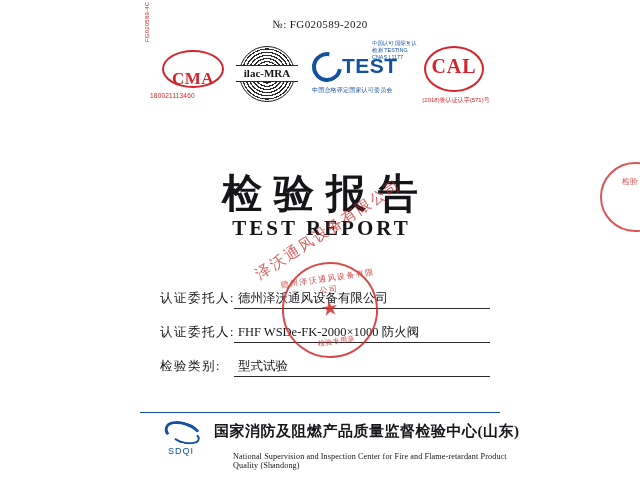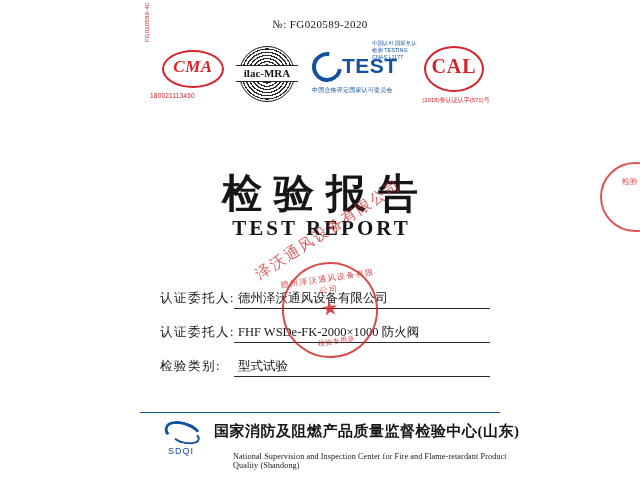--- a/index.html
+++ b/index.html
@@ -49,26 +49,25 @@
   .cma-oval {
     position: absolute;
     left: 12px; top: 6px;
     width: 62px; height: 38px;
     border: 2.5px solid #d7232b;
     border-radius: 50%;
     box-sizing: border-box;
   }
   .cma-text {
     position: absolute;
-    left: 12px; top: 13px;
+    left: 12px; top: 25px;
     width: 62px;
     text-align: center;
     font-family: "Liberation Serif", serif;
     font-weight: bold;
-    font-style: italic;
     font-size: 17px;
     color: #d7232b;
     letter-spacing: 0.5px;
   }
   .cma-side {
     position: absolute;
     left: -6px; top: -2px;
     transform: rotate(-90deg);
     transform-origin: left top;
     white-space: nowrap;

